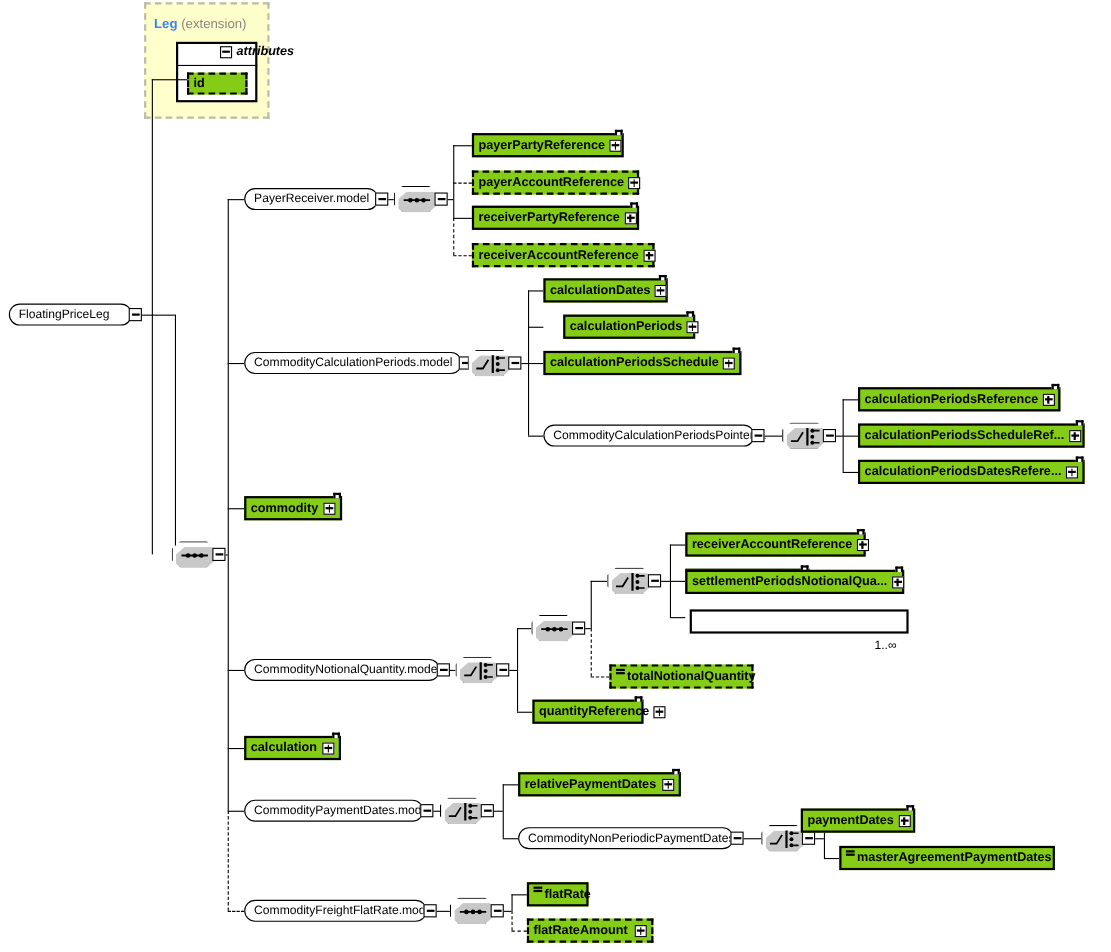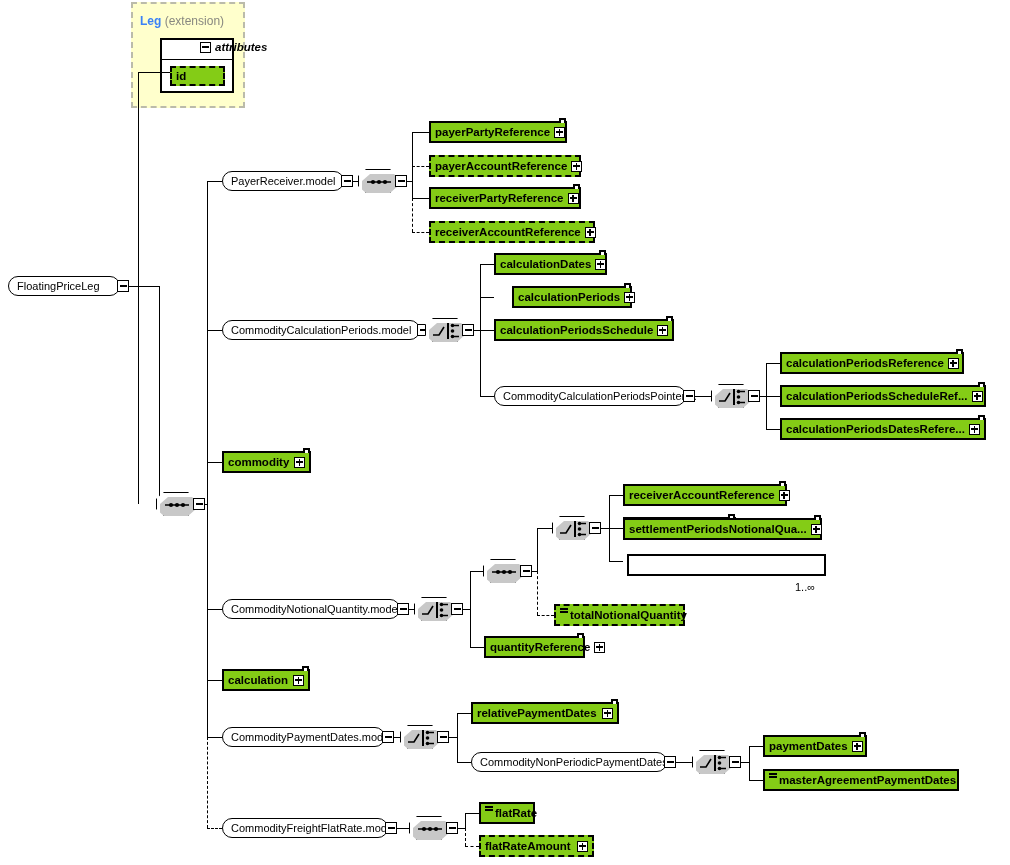--- a/index.html
+++ b/index.html
@@ -402,21 +402,21 @@
       <circle cx="26.5" cy="17.5" r="1.8" fill="#000"></circle>
       <line x1="28" y1="6.5" x2="33" y2="6.5" stroke="#000" stroke-width="1.5"></line>
       <line x1="28" y1="17.5" x2="33" y2="17.5" stroke="#000" stroke-width="1.5"></line>
     </svg>
   </div>
   <div class="minus" style="left:729px;top:756px;"></div>
   <div class="hline" style="left:741px;top:762px;width:8px;"></div>
   <div class="vline" style="left:749px;top:746px;height:34px;"></div>
 
   <div class="hline" style="left:749px;top:746px;width:14px;"></div>
-  <div class="ebox" style="left:763px;top:735px;width:104px;text-align:right;">
+  <div class="ebox" style="left:728px;top:735px;width:104px;text-align:right;">
     <span class="lbl">paymentDates</span>
     <span class="plus"></span>
     <span class="dogear"></span>
   </div>
 
   <div class="hline" style="left:749px;top:780px;width:14px;"></div>
   <div class="ebox" style="left:763px;top:769px;width:196px;">
     <span class="simple"></span>
     <span class="lbl">masterAgreementPaymentDates</span>
   </div>

